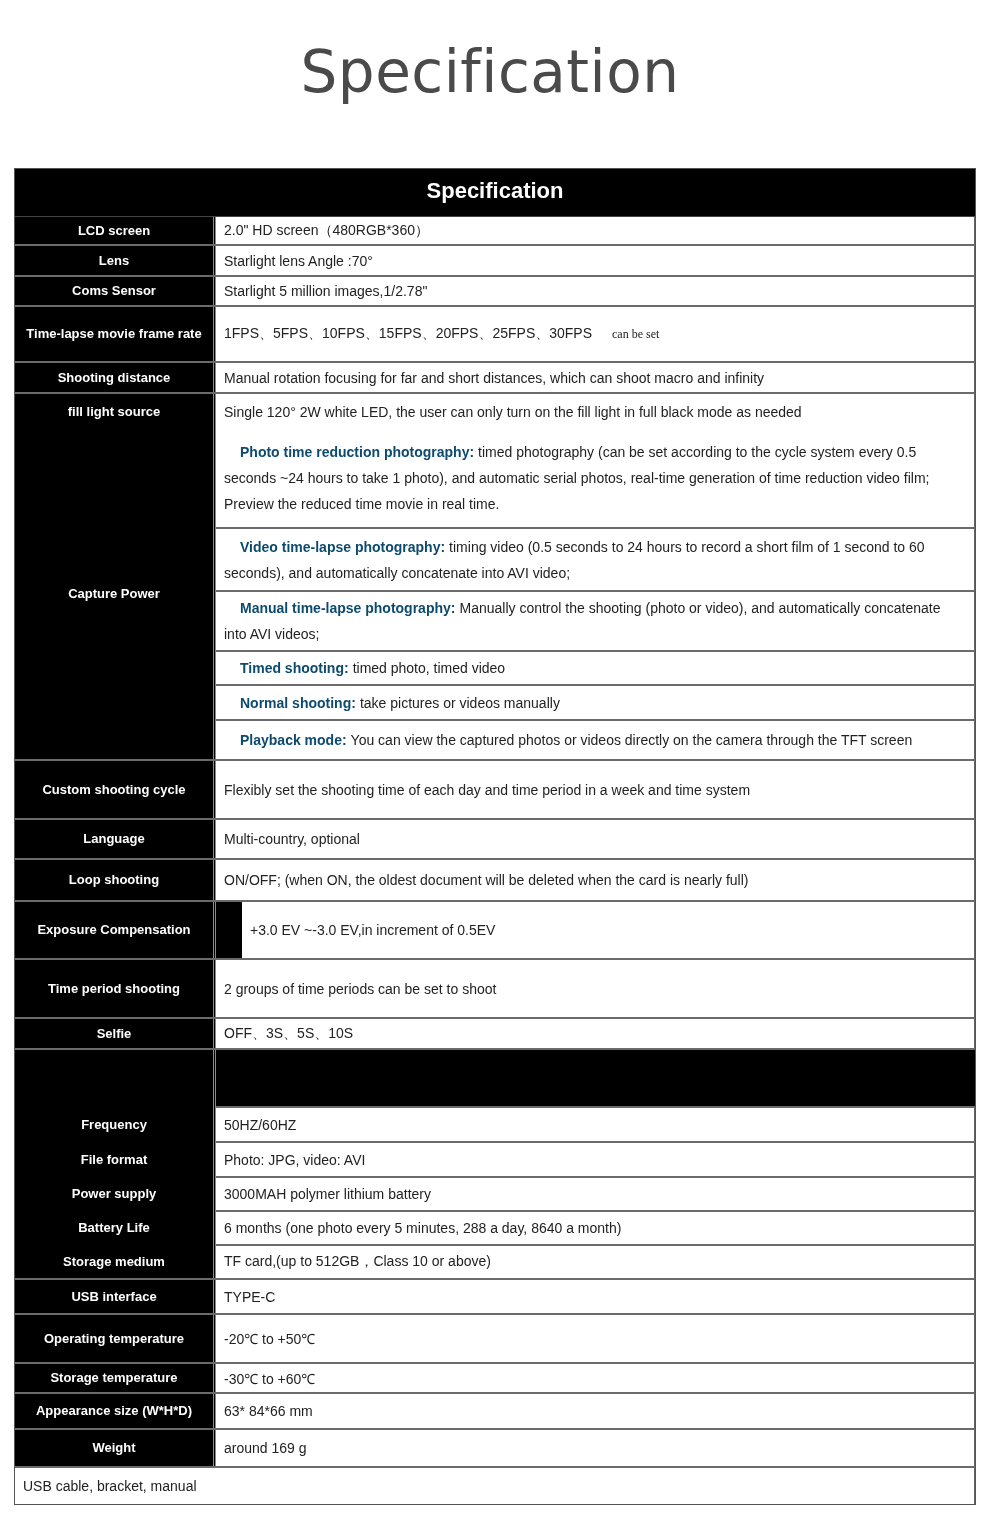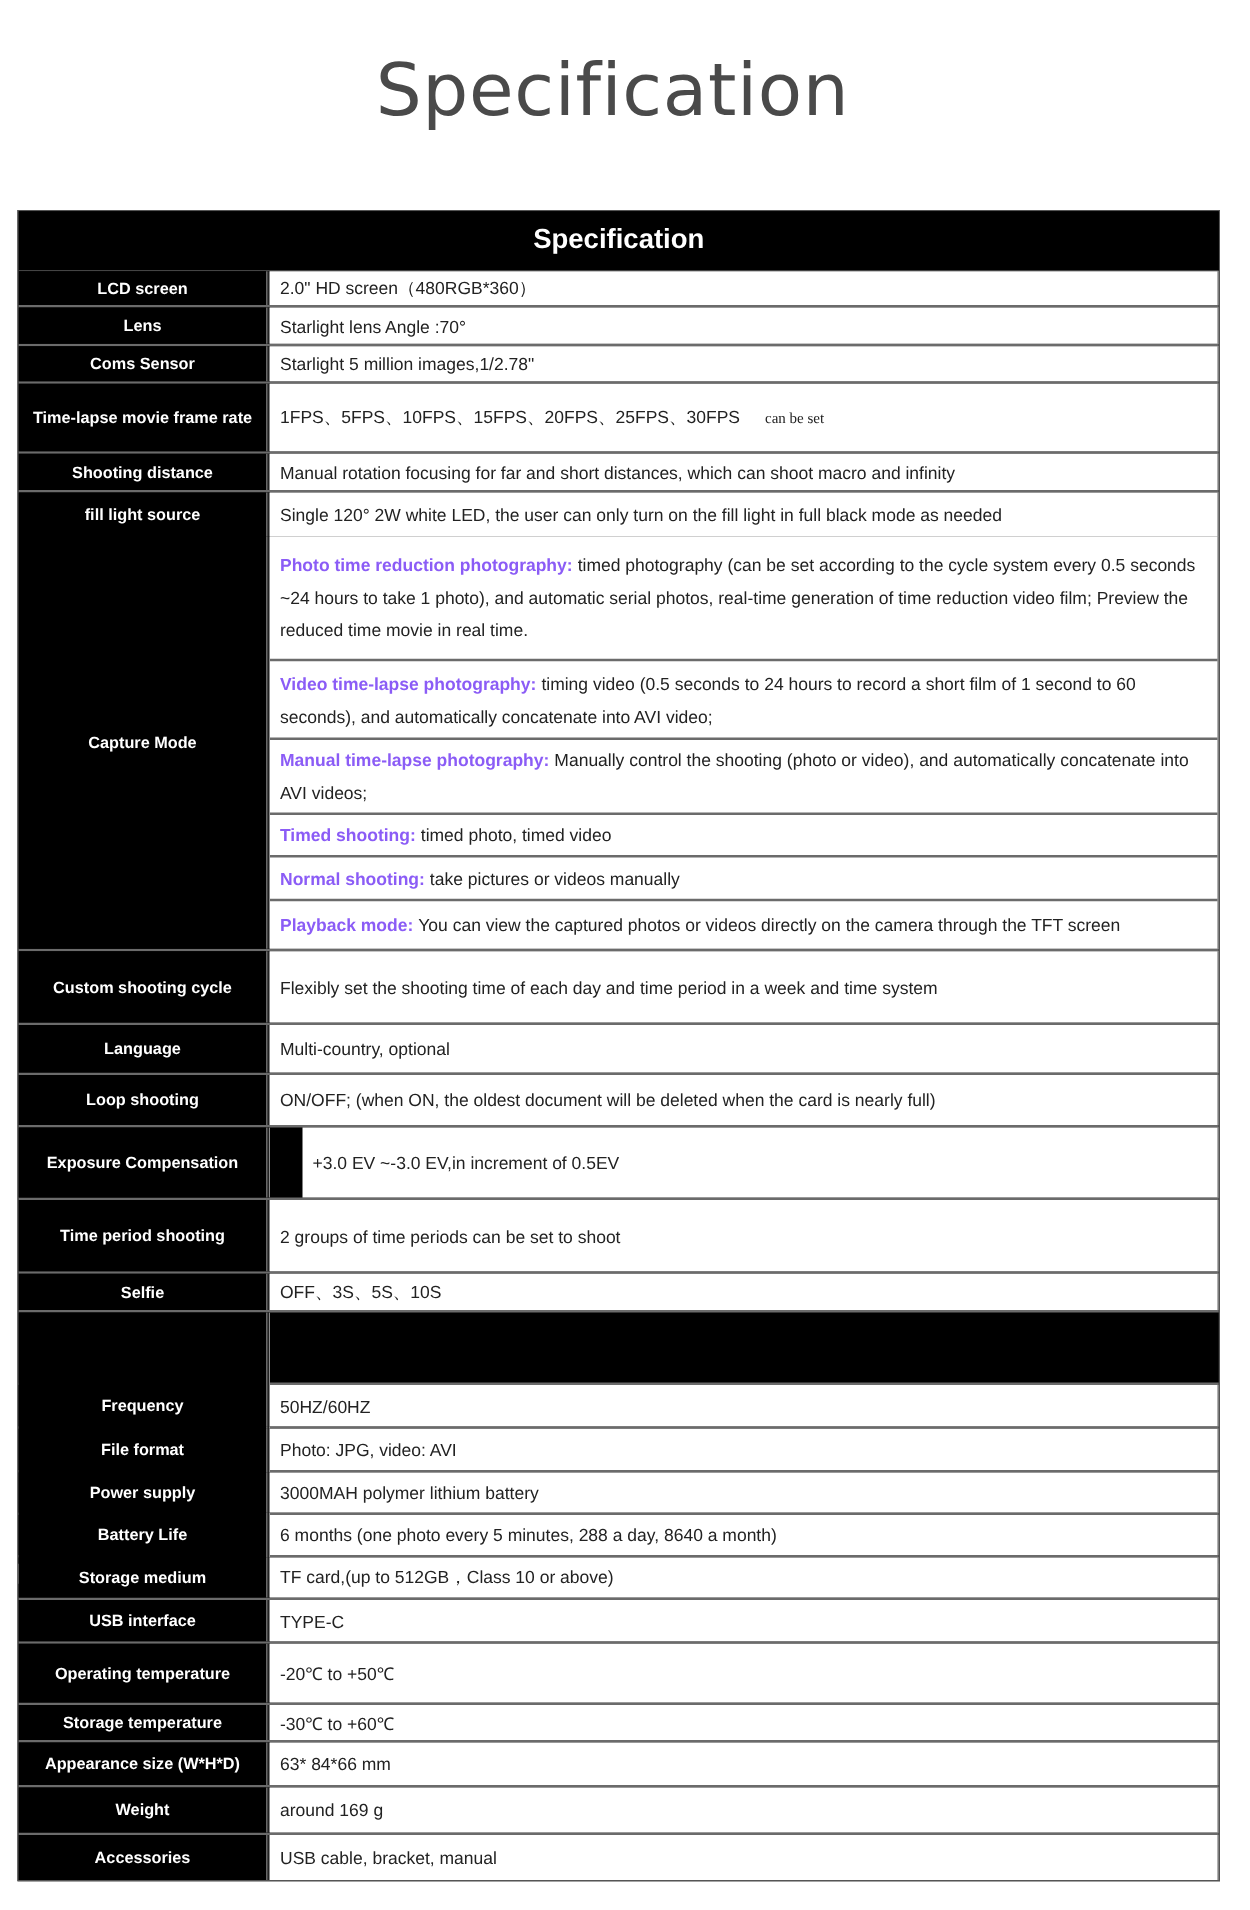--- a/index.html
+++ b/index.html
@@ -22,21 +22,21 @@
            border-right: 3px double #8a8a8a; }
   .value { flex: 1; background: #fff; color: #222; font-size: 14px;
            display: flex; align-items: center; padding: 0 8px; box-sizing: border-box;
            border-right: 1px solid #666; }
   .value.mono-tail .tail { font-family: Liberation Serif, serif; font-size: 12px; margin-left: 20px; }
   .capture-group { flex: 1; display: flex; flex-direction: column; background: #fff;
                    border-right: 1px solid #666; }
   .sub { display: flex; align-items: center; padding: 0 8px; box-sizing: border-box;
          font-size: 14px; color: #222; line-height: 26px; border-bottom: 2px solid #6b6b6b; }
   .sub:last-child { border-bottom: none; }
-  .sub b { color: #8b5cf6; margin-right: 4px; }
+  .sub b { color: #0c4a6e; margin-right: 4px; margin-left: 16px; }
 </style>
 </head>
 <body>
 
 <div class="page-title">Specification</div>
 
 <div class="spec-table">
   <div class="table-header">Specification</div>
   <div id="rows-before">
       <div class="row" style="height: 27px;">
@@ -61,21 +61,21 @@
       <div class="row" style="height: 29px;">
         <div class="label">Shooting distance</div>
         <div class="value">Manual rotation focusing for far and short distances, which can shoot macro and infinity</div>
       </div>
       <div class="row" style="height: 35px;">
         <div class="label">fill light source</div>
         <div class="value">Single 120° 2W white LED, the user can only turn on the fill light in full black mode as needed</div>
       </div>
     </div>
   <div class="row" id="capture-row" style="height: 330px;">
-    <div class="label">Capture Mode</div>
+    <div class="label">Capture Power</div>
     <div class="capture-group" id="capture-group">
         <div class="sub" style="height: 100px;">
           <div><b>Photo time reduction photography:</b><span>timed photography (can be set according to the cycle system every 0.5 seconds ~24 hours to take 1 photo), and automatic serial photos, real-time generation of time reduction video film; Preview the reduced time movie in real time.</span></div>
         </div>
         <div class="sub" style="height: 63px;">
           <div><b>Video time-lapse photography:</b><span>timing video (0.5 seconds to 24 hours to record a short film of 1 second to 60 seconds), and automatically concatenate into AVI video;</span></div>
         </div>
         <div class="sub" style="height: 60px;">
           <div><b>Manual time-lapse photography:</b><span>Manually control the shooting (photo or video), and automatically concatenate into AVI videos;</span></div>
         </div>
@@ -153,17 +153,16 @@
       </div>
       <div class="row" style="height: 34px;">
         <div class="label">Appearance size (W*H*D)</div>
         <div class="value"> 63* 84*66 mm</div>
       </div>
       <div class="row" style="height: 36px;">
         <div class="label">Weight</div>
         <div class="value">around 169 g</div>
       </div>
       <div class="row" style="height: 36px;">
-        <div class="label">Accessories</div>
         <div class="value">USB cable, bracket, manual</div>
       </div>
     </div>
 </div>
 
 </body></html>

